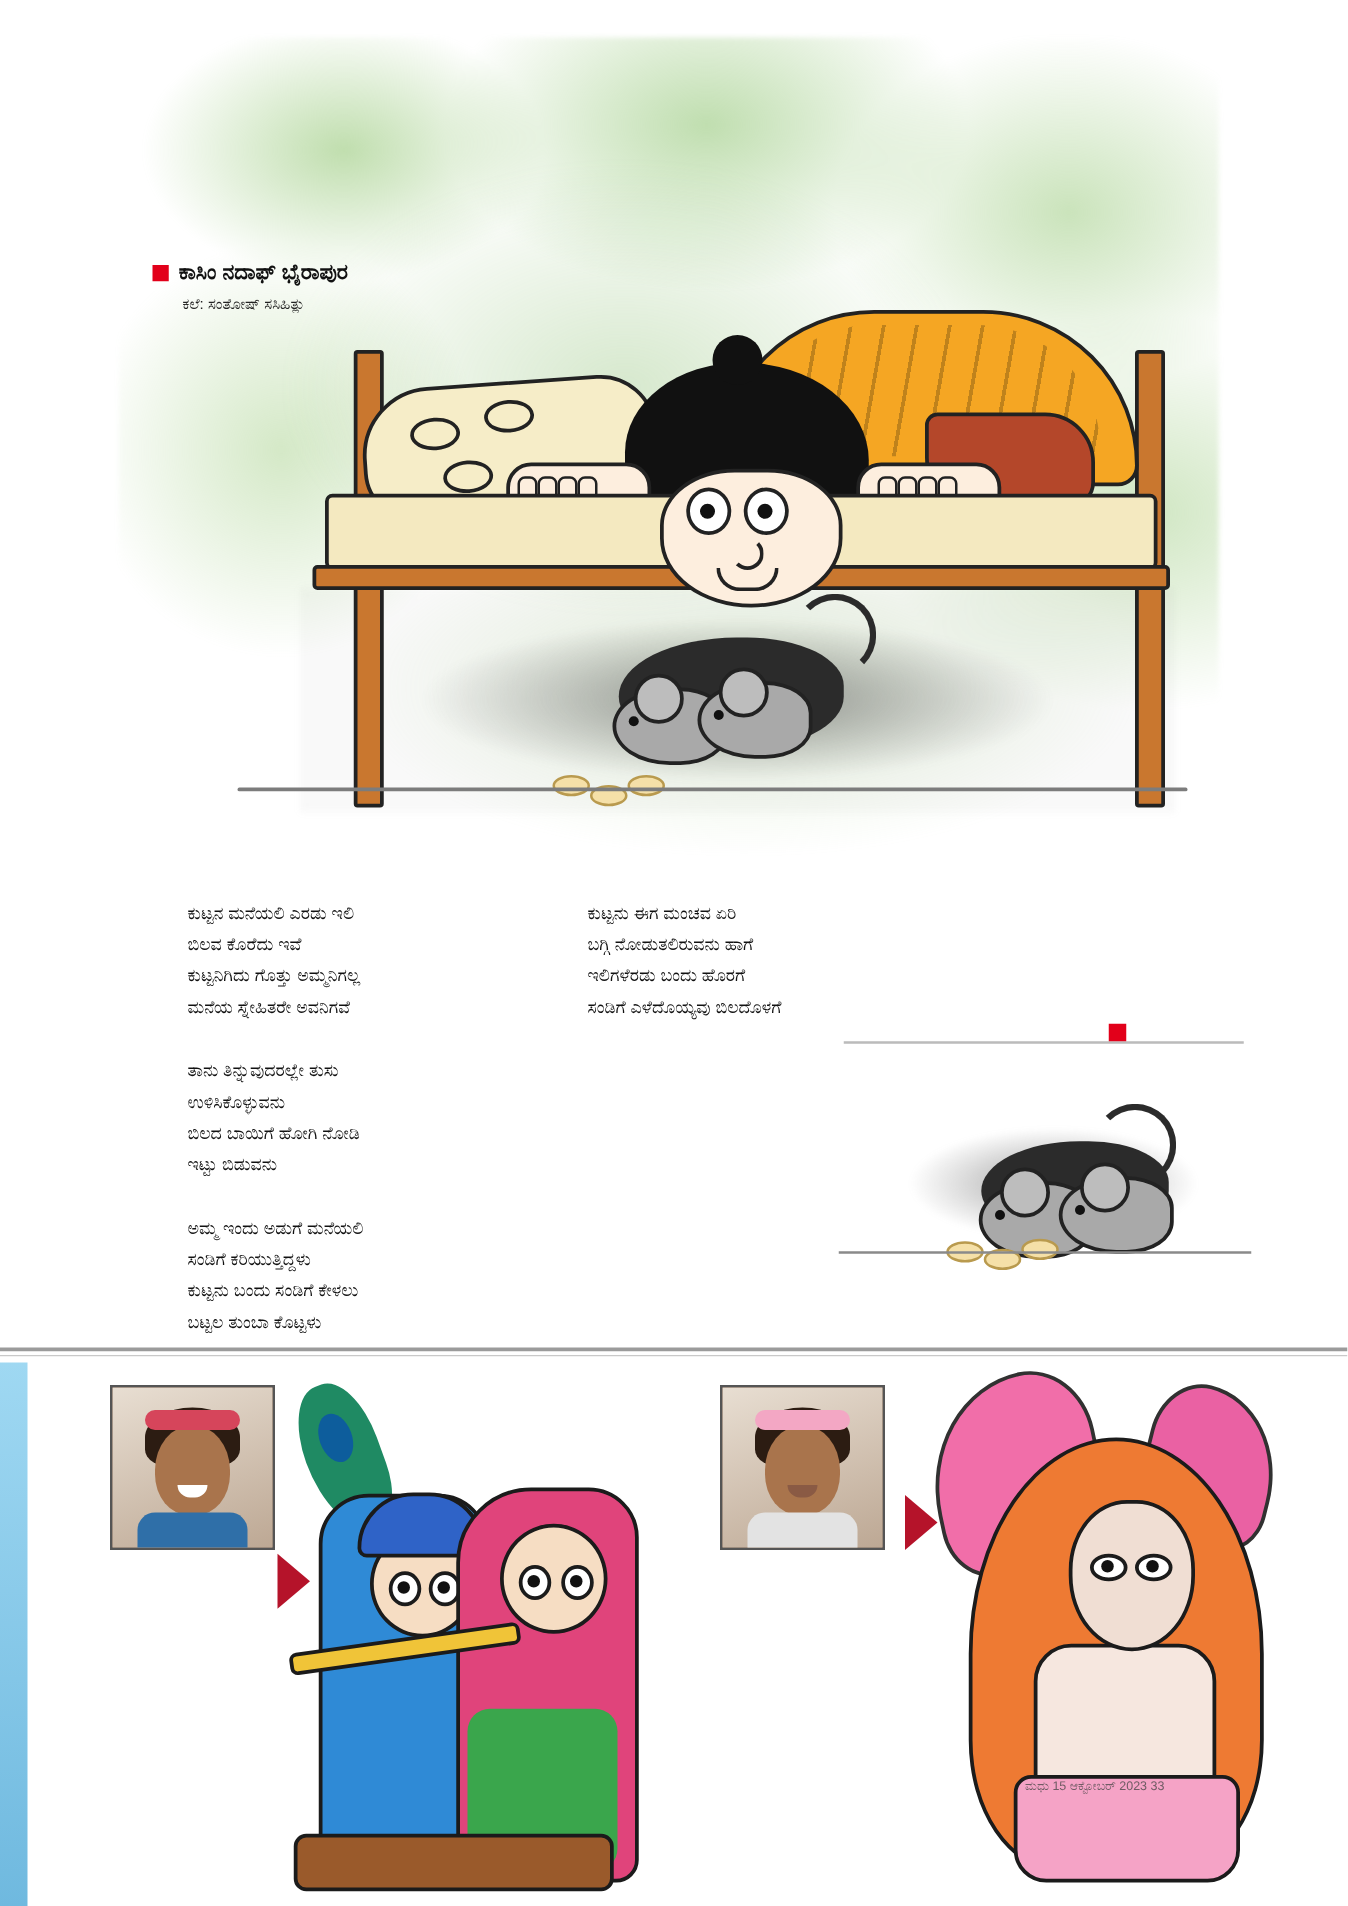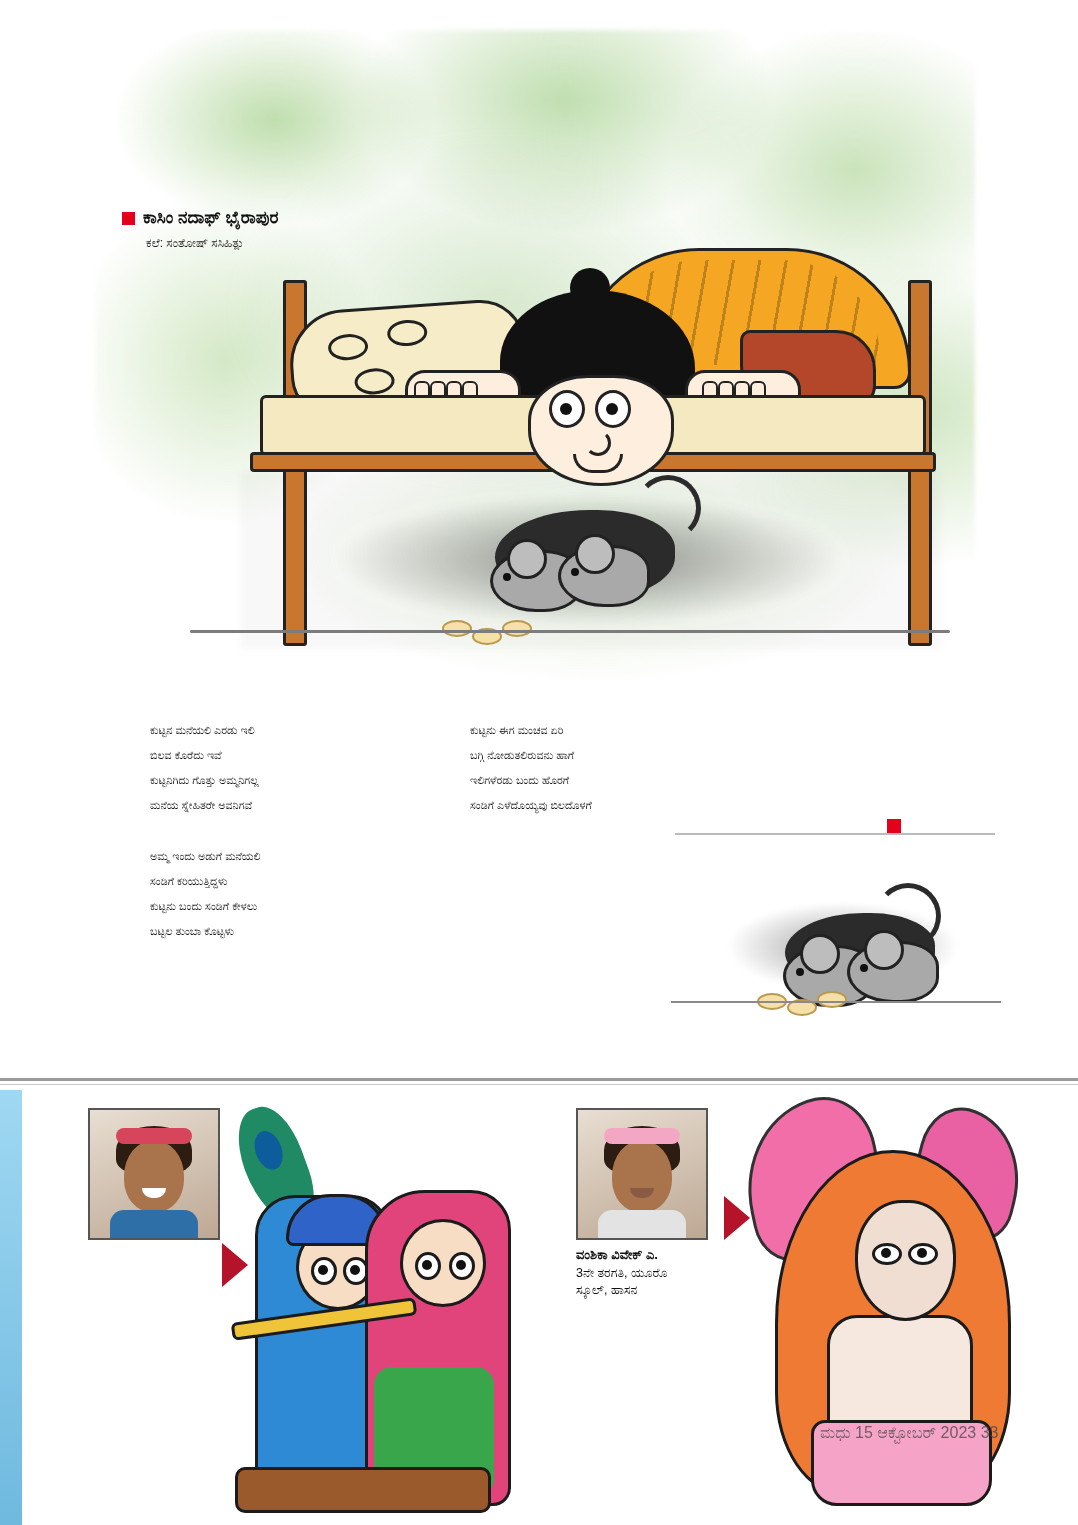--- a/index.html
+++ b/index.html
@@ -121,21 +121,21 @@
     position:absolute;width:86px;height:56px;background:#a9a9a9;border:3px solid #222;border-radius:55% 45% 45% 55%;
   }
   .mouse .ear{position:absolute;width:34px;height:34px;background:#bdbdbd;border:3px solid #222;border-radius:50%;top:-14px;left:14px;}
   .mouse .eye2{position:absolute;width:8px;height:8px;background:#111;border-radius:50%;top:20px;left:10px;}
   .crumb{position:absolute;width:26px;height:13px;background:#f5e0a8;border:2px solid #b99a4e;border-radius:50%;}
 
   
   .poem{position:absolute;left:150px;top:718px;width:540px;display:flex;gap:100px;}
   .poem-col{width:230px;}
   .stanza{margin-bottom:26px;}
-  .stanza div{font-size:11px;line-height:25px;color:#111;white-space:nowrap;}
+  .stanza div{font-size:14px;line-height:25px;color:#111;white-space:nowrap;}
   .poem-col3{position:absolute;left:680px;top:718px;width:250px;}
 
   
   .inset{position:absolute;left:665px;top:805px;width:340px;height:250px;}
   .inset .smoke{
     position:absolute;left:18px;top:80px;width:310px;height:130px;
     background:radial-gradient(ellipse 160px 62px at 160px 62px, rgba(120,120,120,.7), rgba(140,140,140,0) 72%);
     filter:blur(2px);
   }
   .inset .line{position:absolute;left:10px;top:28px;width:320px;height:2px;background:#bbb;}
@@ -188,21 +188,21 @@
   .art2 .wing{position:absolute;left:10px;top:10px;width:130px;height:150px;background:#f05fa0;border:3px solid #1b1b1b;border-radius:70% 40% 60% 30%;transform:rotate(-12deg);opacity:.9;}
   .art2 .wing2{position:absolute;left:180px;top:20px;width:100px;height:120px;background:#e8519a;border:3px solid #1b1b1b;border-radius:40% 70% 30% 60%;transform:rotate(14deg);opacity:.9;}
   .art2 .hairF{position:absolute;left:40px;top:60px;width:230px;height:340px;background:#ee7a33;border:3px solid #1b1b1b;border-radius:50% 50% 30% 30%;}
   .art2 .faceF{position:absolute;left:120px;top:110px;width:95px;height:115px;background:#f0ded3;border:3px solid #1b1b1b;border-radius:48% 48% 52% 52%;}
   .art2 .bodyF{position:absolute;left:92px;top:225px;width:140px;height:150px;background:#f6e7df;border:3px solid #1b1b1b;border-radius:30px 30px 14px 14px;}
   .art2 .skirt{position:absolute;left:76px;top:330px;width:175px;height:80px;background:#f5a3c6;border:3px solid #1b1b1b;border-radius:14px 14px 26px 26px;}
   .art2 .eyeF{position:absolute;width:24px;height:16px;background:#fff;border:3px solid #1b1b1b;border-radius:50%;top:40px;}
   .art2 .eyeF i{position:absolute;left:6px;top:2px;width:10px;height:10px;background:#111;border-radius:50%;display:block;}
 
   .footer-note{
-    position:absolute;left:820px;top:1424px;font-size:16px;color:#444;opacity:.75;
+    position:absolute;left:820px;top:1424px;font-size:10px;color:#444;opacity:.75;
   }
 </style>
 </head>
 <body>
 
 <div class="page">
 
   <div class="wash"></div>
   <div class="wash2"></div>
 
@@ -267,20 +267,26 @@
 
   <div class="poem">
     <div class="poem-col">
       <div class="stanza">
         <div>ಕುಟ್ಟನ ಮನೆಯಲಿ ಎರಡು ಇಲಿ</div>
         <div>ಬಿಲವ ಕೊರೆದು ಇವೆ</div>
         <div>ಕುಟ್ಟನಿಗಿದು ಗೊತ್ತು ಅಮ್ಮನಿಗಲ್ಲ</div>
         <div>ಮನೆಯ ಸ್ನೇಹಿತರೇ ಅವನಿಗವೆ</div>
       </div>
       <div class="stanza">
+        <div>ತಾನು ತಿನ್ನುವುದರಲ್ಲೇ ತುಸು</div>
+        <div>ಉಳಿಸಿಕೊಳ್ಳುವನು</div>
+        <div>ಬಿಲದ ಬಾಯಿಗೆ ಹೋಗಿ ನೋಡಿ</div>
+        <div>ಇಟ್ಟು ಬಿಡುವನು</div>
+      </div>
+      <div class="stanza">
         <div>ಅಮ್ಮ ಇಂದು ಅಡುಗೆ ಮನೆಯಲಿ</div>
         <div>ಸಂಡಿಗೆ ಕರಿಯುತ್ತಿದ್ದಳು</div>
         <div>ಕುಟ್ಟನು ಬಂದು ಸಂಡಿಗೆ ಕೇಳಲು</div>
         <div>ಬಟ್ಟಲ ತುಂಬಾ ಕೊಟ್ಟಳು</div>
       </div>
     </div>
     <div class="poem-col">
       <div class="stanza">
         <div>ಕುಟ್ಟನು ಈಗ ಮಂಚವ ಏರಿ</div>
         <div>ಬಗ್ಗಿ ನೋಡುತಲಿರುವನು ಹಾಗೆ</div>
@@ -354,25 +360,20 @@
     <div class="log"></div>
   </div>
 
   <div class="photo" style="left:576px;top:1108px;">
     <div class="bg"></div>
     <div class="hairp"></div>
     <div class="head"></div>
     <div class="bandpink"></div>
     <div class="smile" style="background:#8a5a44;"></div>
     <div class="body" style="background:#e3e3e3;"></div>
-  </div>
-  <div class="caption" style="left:576px;top:1246px;">
-    <span class="nm">ವಂಶಿಕಾ ವಿವೇಕ್ ಎ.</span>
-    <span>3ನೇ ತರಗತಿ, ಯೂರೊ</span><br>
-    <span>ಸ್ಕೂಲ್, ಹಾಸನ</span>
   </div>
   <div class="tri" style="left:724px;top:1196px;"></div>
 
   <div class="art2">
     <div class="wing"></div>
     <div class="wing2"></div>
     <div class="hairF"></div>
     <div class="bodyF"></div>
     <div class="skirt"></div>
     <div class="faceF">

